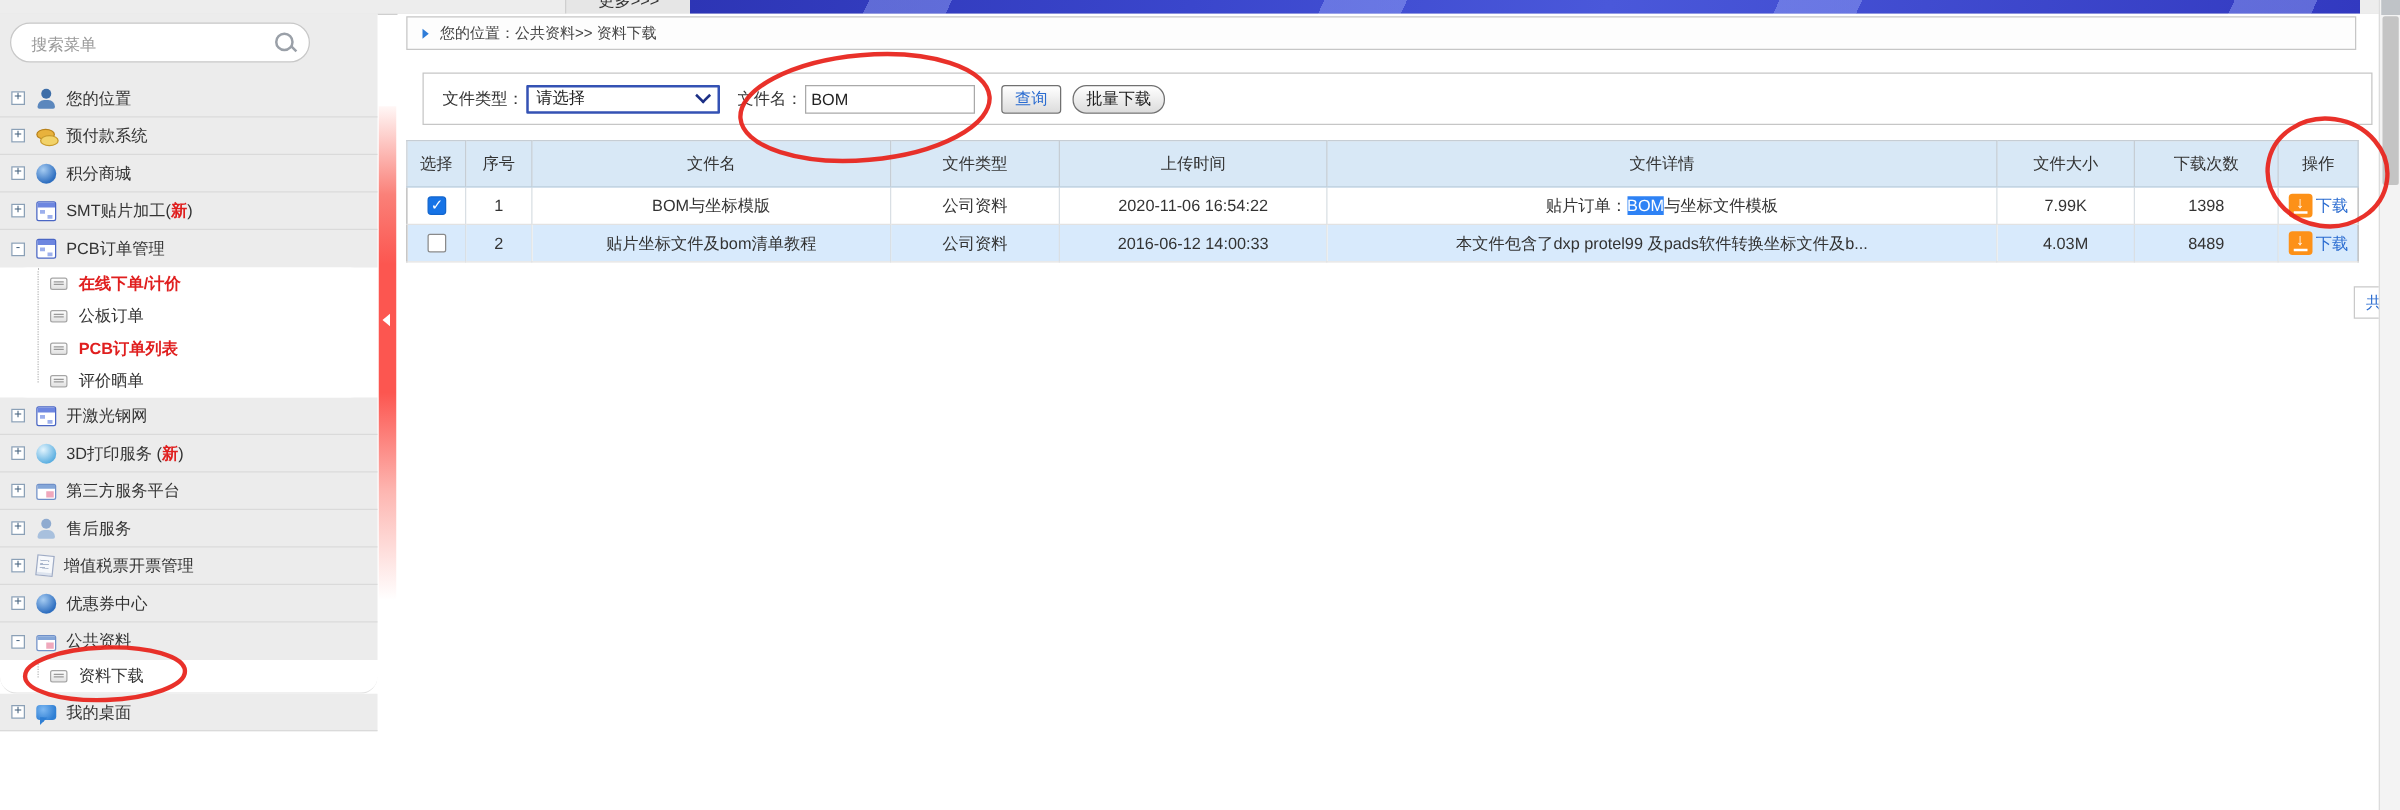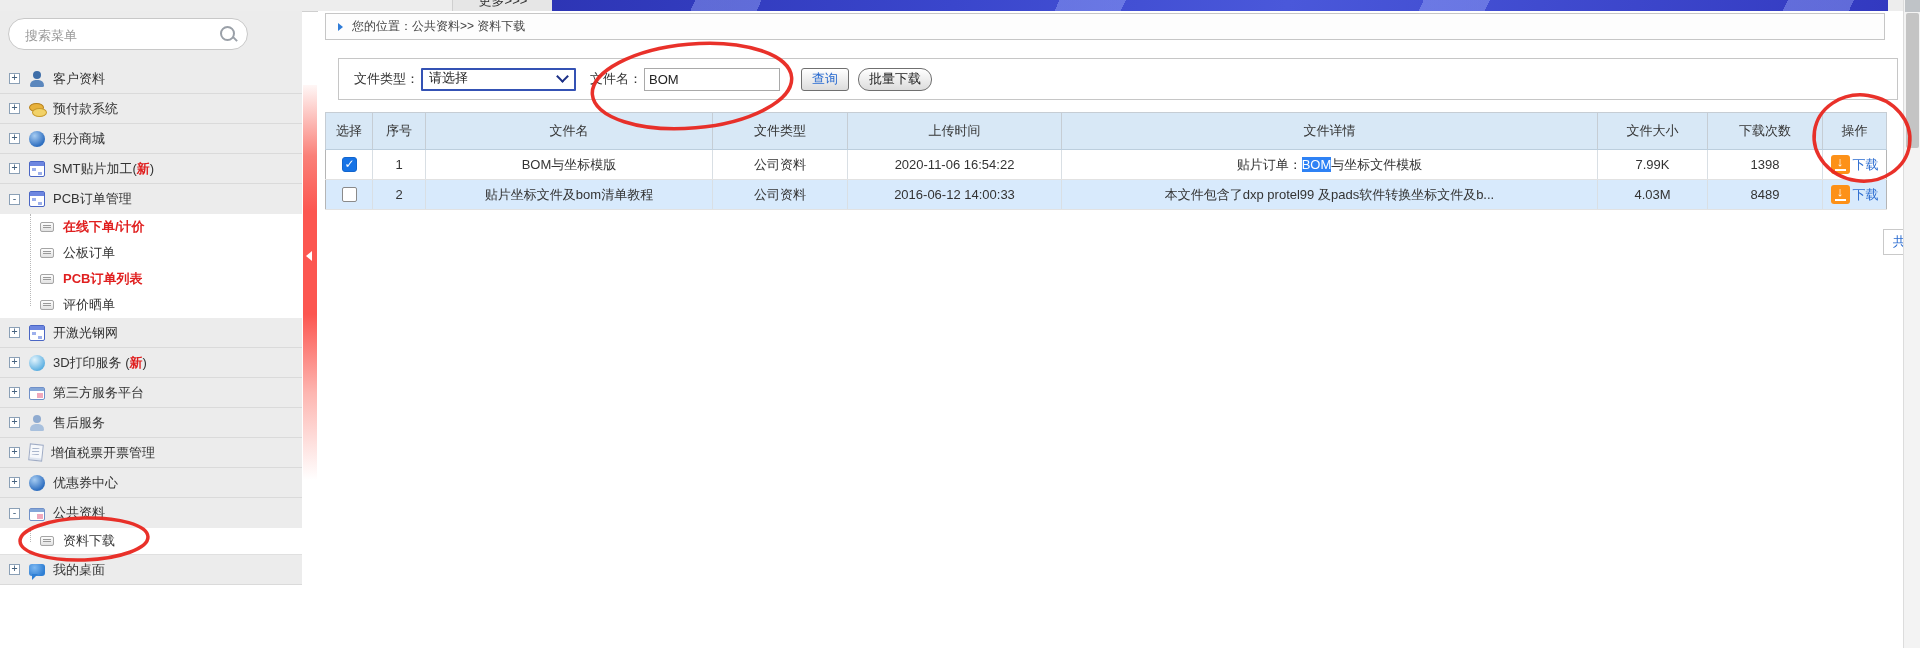--- a/index.html
+++ b/index.html
@@ -30,21 +30,21 @@
     border:1px solid #c8c8c8;border-radius:16px;background:#fff;}
   .search-input{position:absolute;left:14px;top:4px;width:180px;height:22px;border:none;outline:none;font-size:13px;color:#555;background:transparent;}
   .search-input::placeholder{color:#999;}
   .search-icon{position:absolute;right:12px;top:7px;width:11px;height:11px;border:2px solid #9aa0a8;border-radius:50%;}
   .search-icon::after{content:"";position:absolute;left:10px;top:10px;width:6px;height:2px;background:#9aa0a8;transform:rotate(45deg);}
   .prow{display:flex;align-items:center;height:30px;box-sizing:border-box;border-bottom:1px solid #dadada;padding-left:9px;}
   .exp{width:11px;height:11px;box-sizing:border-box;border:1px solid #8ba0b6;background:#fff;
     font-size:10px;line-height:8px;text-align:center;color:#44617e;margin-right:9px;flex:none;font-family:"DejaVu Sans Mono",monospace;}
   .plabel{color:#333;}
   .badge{color:#e01f1f;font-weight:bold;}
-  .sub-block{position:relative;}
+  .sub-block{position:relative;border-radius:22px;}
   .sub-block::before{content:"";position:absolute;left:30px;top:0;bottom:12px;border-left:1px dotted #b8b8b8;}
   .srow{display:flex;align-items:center;height:26px;padding-left:40px;position:relative;}
   .srow .i-sub{margin-right:9px;}
   .slabel{color:#333;}
   .srow.red .slabel{color:#e01f1f;font-weight:bold;}
   .sel-row{height:27px;background:#fff;border-bottom:1px solid #e0e0e0;box-sizing:border-box;}
 
   
   .mi{width:16px;height:16px;position:relative;margin-right:8px;flex:none;}
   .i-person::before{content:"";position:absolute;left:4px;top:0;width:8px;height:8px;border-radius:50%;background:#3e6ea8;}
@@ -141,21 +141,21 @@
       <div class="search-wrap">
         <div class="search-box">
           <input class="search-input" placeholder="搜索菜单" style="">
           <span class="search-icon"></span>
         </div>
       </div>
 
       <div class="prow">
         <span class="exp">+</span>
         <div class="mi i-person"></div>
-        <span class="plabel">客户资料</span>
+        <span class="plabel">您的位置</span>
       </div>
       <div class="prow">
         <span class="exp">+</span>
         <div class="mi i-coins"></div>
         <span class="plabel">预付款系统</span>
       </div>
       <div class="prow">
         <span class="exp">+</span>
         <div class="mi i-ball"></div>
         <span class="plabel">积分商城</span>

